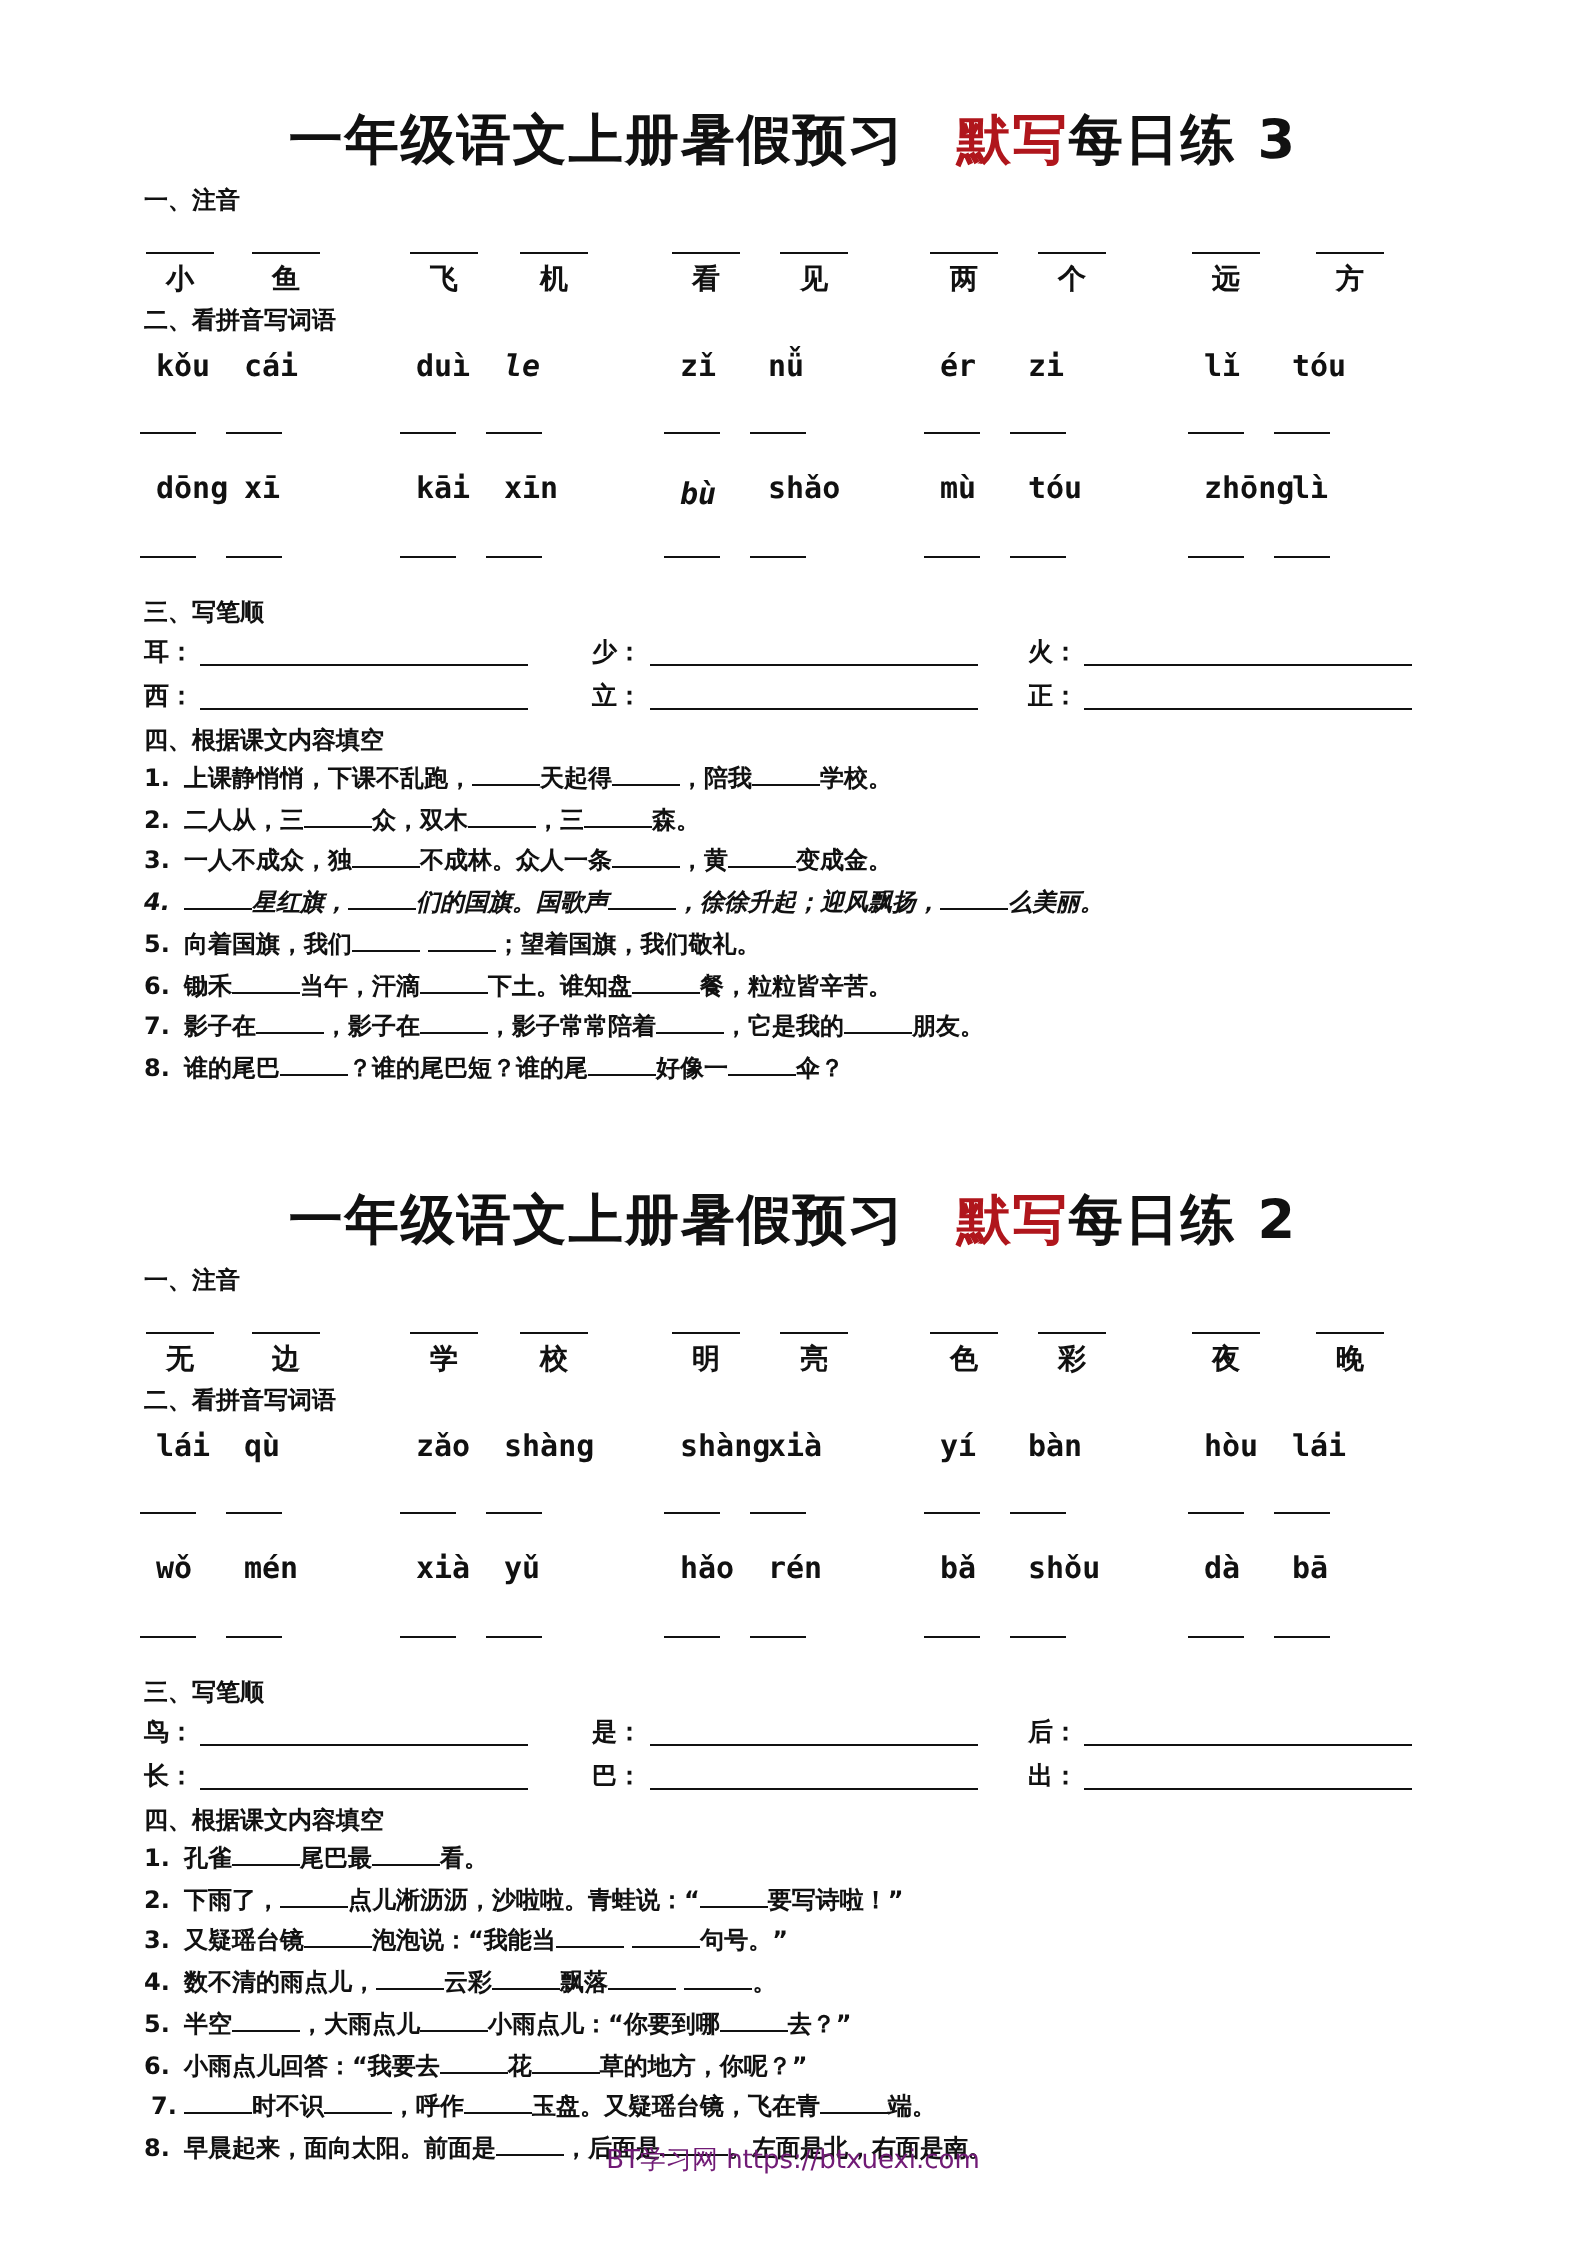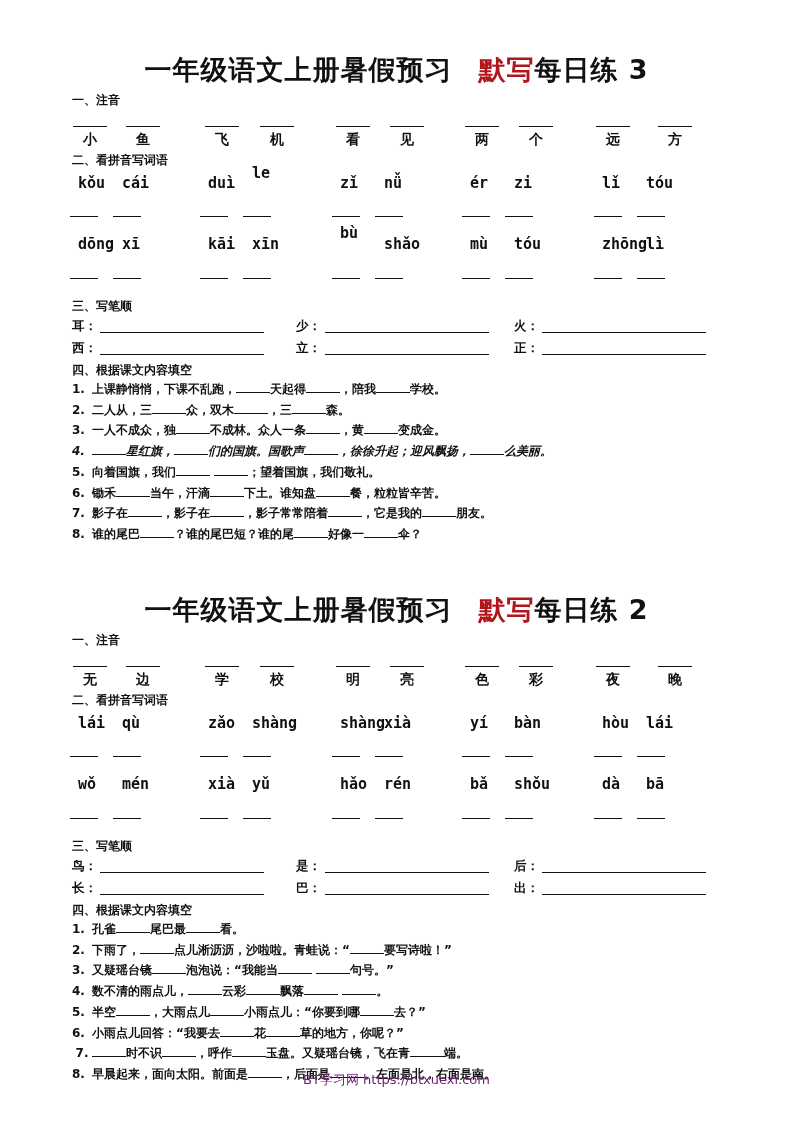--- a/index.html
+++ b/index.html
@@ -61,21 +61,21 @@
       <div class="zy-char" style="left: 596px; top: 131px;">远</div>
       <div class="zy-line" style="left: 658px; top: 126px;"></div>
       <div class="zy-char" style="left: 658px; top: 131px;">方</div>
       <div class="sec-h" style="top: 152px;">二、看拼音写词语</div>
       <div class="py" style="left: 78px; top: 174px;">kǒu</div>
       <div class="wl" style="left: 70px; top: 216px;"></div>
       <div class="py" style="left: 122px; top: 174px;">cái</div>
       <div class="wl" style="left: 113px; top: 216px;"></div>
       <div class="py" style="left: 208px; top: 174px;">duì</div>
       <div class="wl" style="left: 200px; top: 216px;"></div>
-      <div class="py" style="left: 252px; top: 164px;">le</div>
+      <div class="py" style="left: 252px; top: 174px; font-style: italic;">le</div>
       <div class="wl" style="left: 243px; top: 216px;"></div>
       <div class="py" style="left: 340px; top: 174px;">zǐ</div>
       <div class="wl" style="left: 332px; top: 216px;"></div>
       <div class="py" style="left: 384px; top: 174px;">nǚ</div>
       <div class="wl" style="left: 375px; top: 216px;"></div>
       <div class="py" style="left: 470px; top: 174px;">ér</div>
       <div class="wl" style="left: 462px; top: 216px;"></div>
       <div class="py" style="left: 514px; top: 174px;">zi</div>
       <div class="wl" style="left: 505px; top: 216px;"></div>
       <div class="py" style="left: 602px; top: 174px;">lǐ</div>
@@ -83,21 +83,21 @@
       <div class="py" style="left: 646px; top: 174px;">tóu</div>
       <div class="wl" style="left: 637px; top: 216px;"></div>
       <div class="py" style="left: 78px; top: 235px;">dōng</div>
       <div class="wl" style="left: 70px; top: 278px;"></div>
       <div class="py" style="left: 122px; top: 235px;">xī</div>
       <div class="wl" style="left: 113px; top: 278px;"></div>
       <div class="py" style="left: 208px; top: 235px;">kāi</div>
       <div class="wl" style="left: 200px; top: 278px;"></div>
       <div class="py" style="left: 252px; top: 235px;">xīn</div>
       <div class="wl" style="left: 243px; top: 278px;"></div>
-      <div class="py" style="left: 340px; top: 224px;">bù</div>
+      <div class="py" style="left: 340px; top: 238px; font-style: italic;">bù</div>
       <div class="wl" style="left: 332px; top: 278px;"></div>
       <div class="py" style="left: 384px; top: 235px;">shǎo</div>
       <div class="wl" style="left: 375px; top: 278px;"></div>
       <div class="py" style="left: 470px; top: 235px;">mù</div>
       <div class="wl" style="left: 462px; top: 278px;"></div>
       <div class="py" style="left: 514px; top: 235px;">tóu</div>
       <div class="wl" style="left: 505px; top: 278px;"></div>
       <div class="py" style="left: 602px; top: 235px;">zhōng</div>
       <div class="wl" style="left: 594px; top: 278px;"></div>
       <div class="py" style="left: 646px; top: 235px;">lì</div>

